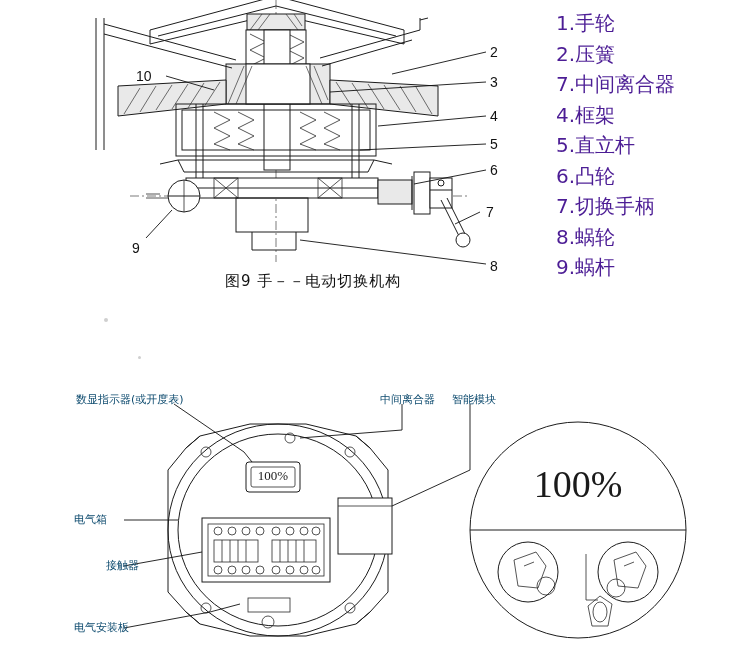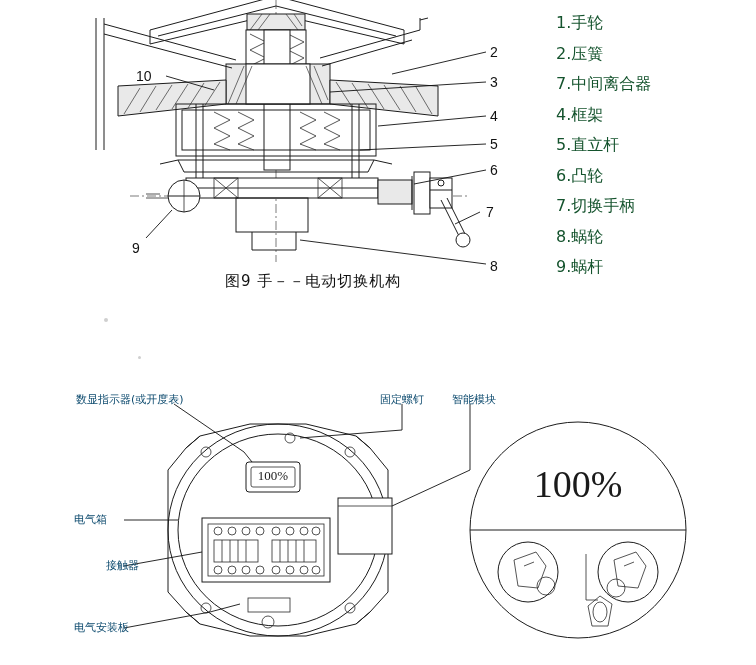--- a/index.html
+++ b/index.html
@@ -13,21 +13,21 @@
   .page{position:relative;width:756px;height:665px;}
 
   
   .abs{position:absolute;}
   .lbl{font-size:11px;line-height:15px;white-space:nowrap;color:#0c4a6e;}
   .lbl-cn{font-family:"DejaVu Sans","Liberation Sans",sans-serif;}
 
   
   #legend{position:absolute;left:556px;top:8px;width:190px;}
   #legend .legend-item{
-    font-size:16px;line-height:30.5px;color:#14532d;white-space:nowrap;
+    font-size:20px;line-height:30.5px;color:#4c1d95;white-space:nowrap;
     font-family:"DejaVu Sans","Liberation Sans",sans-serif;
   }
 
   
   #fig-caption{
     position:absolute;left:225px;top:272px;
     font-size:15px;letter-spacing:1px;color:#111;
     font-family:"DejaVu Sans","Liberation Sans",sans-serif;
   }
 
@@ -274,21 +274,21 @@
     <div class="legend-item">8.蜗轮</div>
     <div class="legend-item">9.蜗杆</div>
   </div>
 
   <div id="fig-caption">图9  手－－电动切换机构</div>
 
   <div class="abs lbl lbl-cn" style="left:76px;top:392px;">数显指示器(或开度表)</div>
   <div class="abs lbl lbl-cn" style="left:74px;top:512px;">电气箱</div>
   <div class="abs lbl lbl-cn" style="left:74px;top:558px;margin-left:32px;">接触器</div>
   <div class="abs lbl lbl-cn" style="left:74px;top:620px;">电气安装板</div>
-  <div class="abs lbl lbl-cn" style="left:380px;top:392px;">固定螺钉</div>
+  <div class="abs lbl lbl-cn" style="left:380px;top:392px;">中间离合器</div>
   <div class="abs lbl lbl-cn" style="left:452px;top:392px;text-align:center;">智能模块</div>
 
   <div class="abs" style="left:251px;top:468px;width:44px;text-align:center;font-size:13px;font-family:'Liberation Serif',serif;">100%</div>
   <div class="abs" style="left:518px;top:462px;width:120px;text-align:center;font-size:38px;font-family:'Liberation Serif','DejaVu Serif',serif;">100%</div>
 
   <div class="speck" style="left:104px;top:318px;width:4px;height:4px;border-radius:50%;"></div>
   <div class="speck" style="left:138px;top:356px;width:3px;height:3px;border-radius:50%;"></div>
 
 </div>
 

